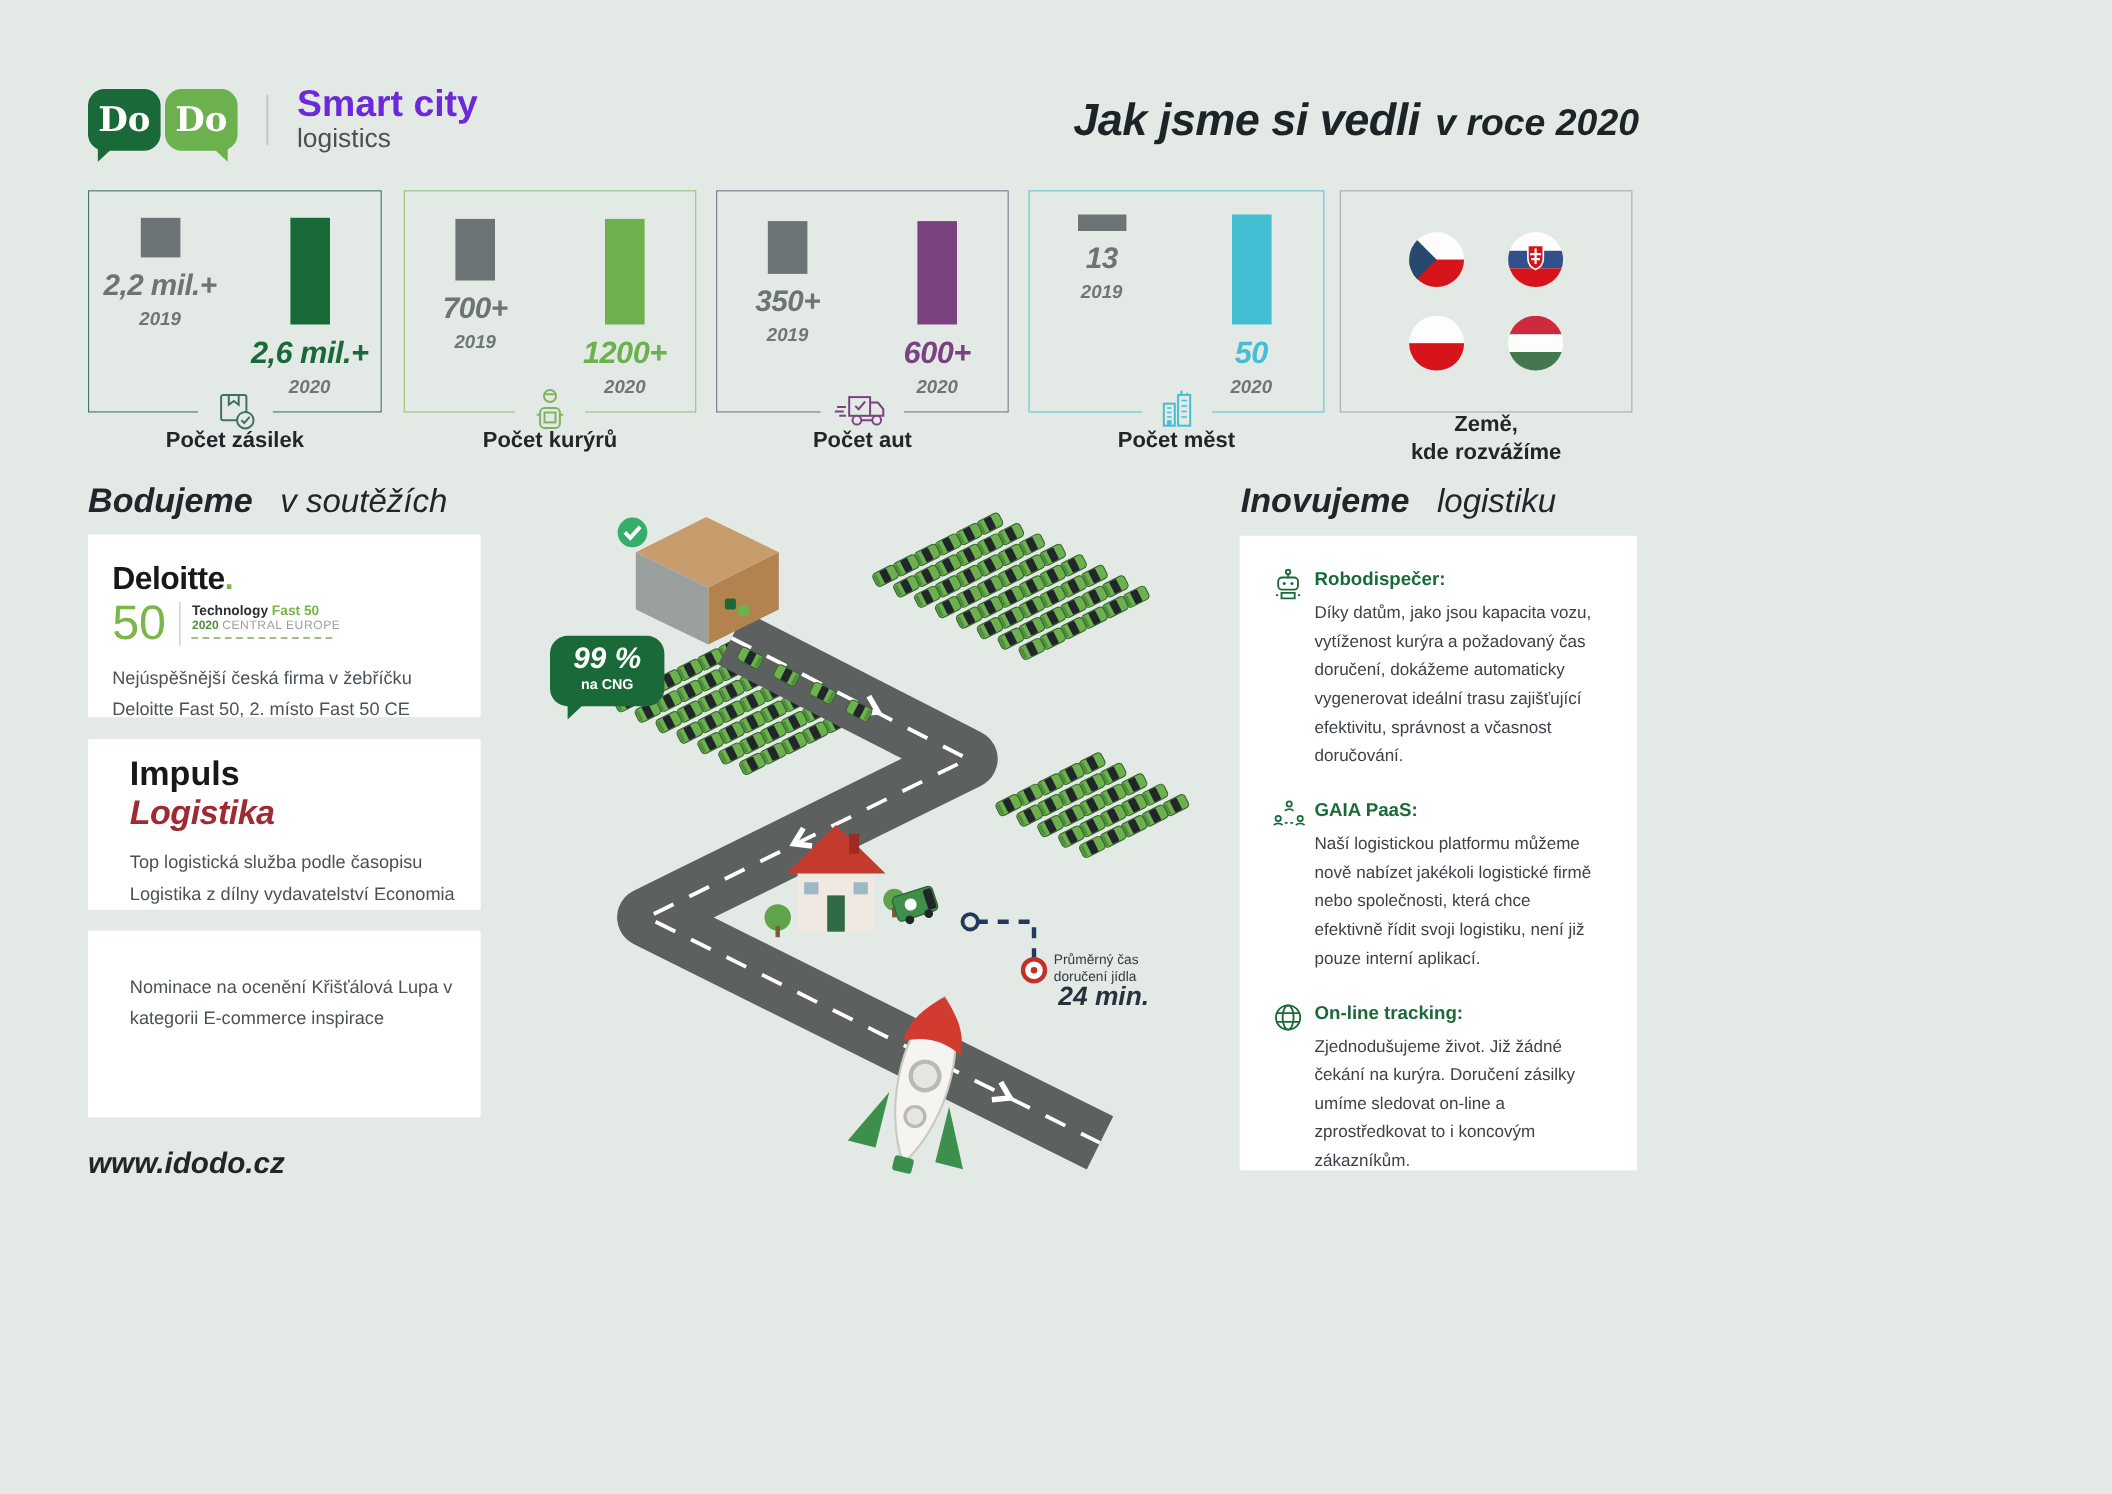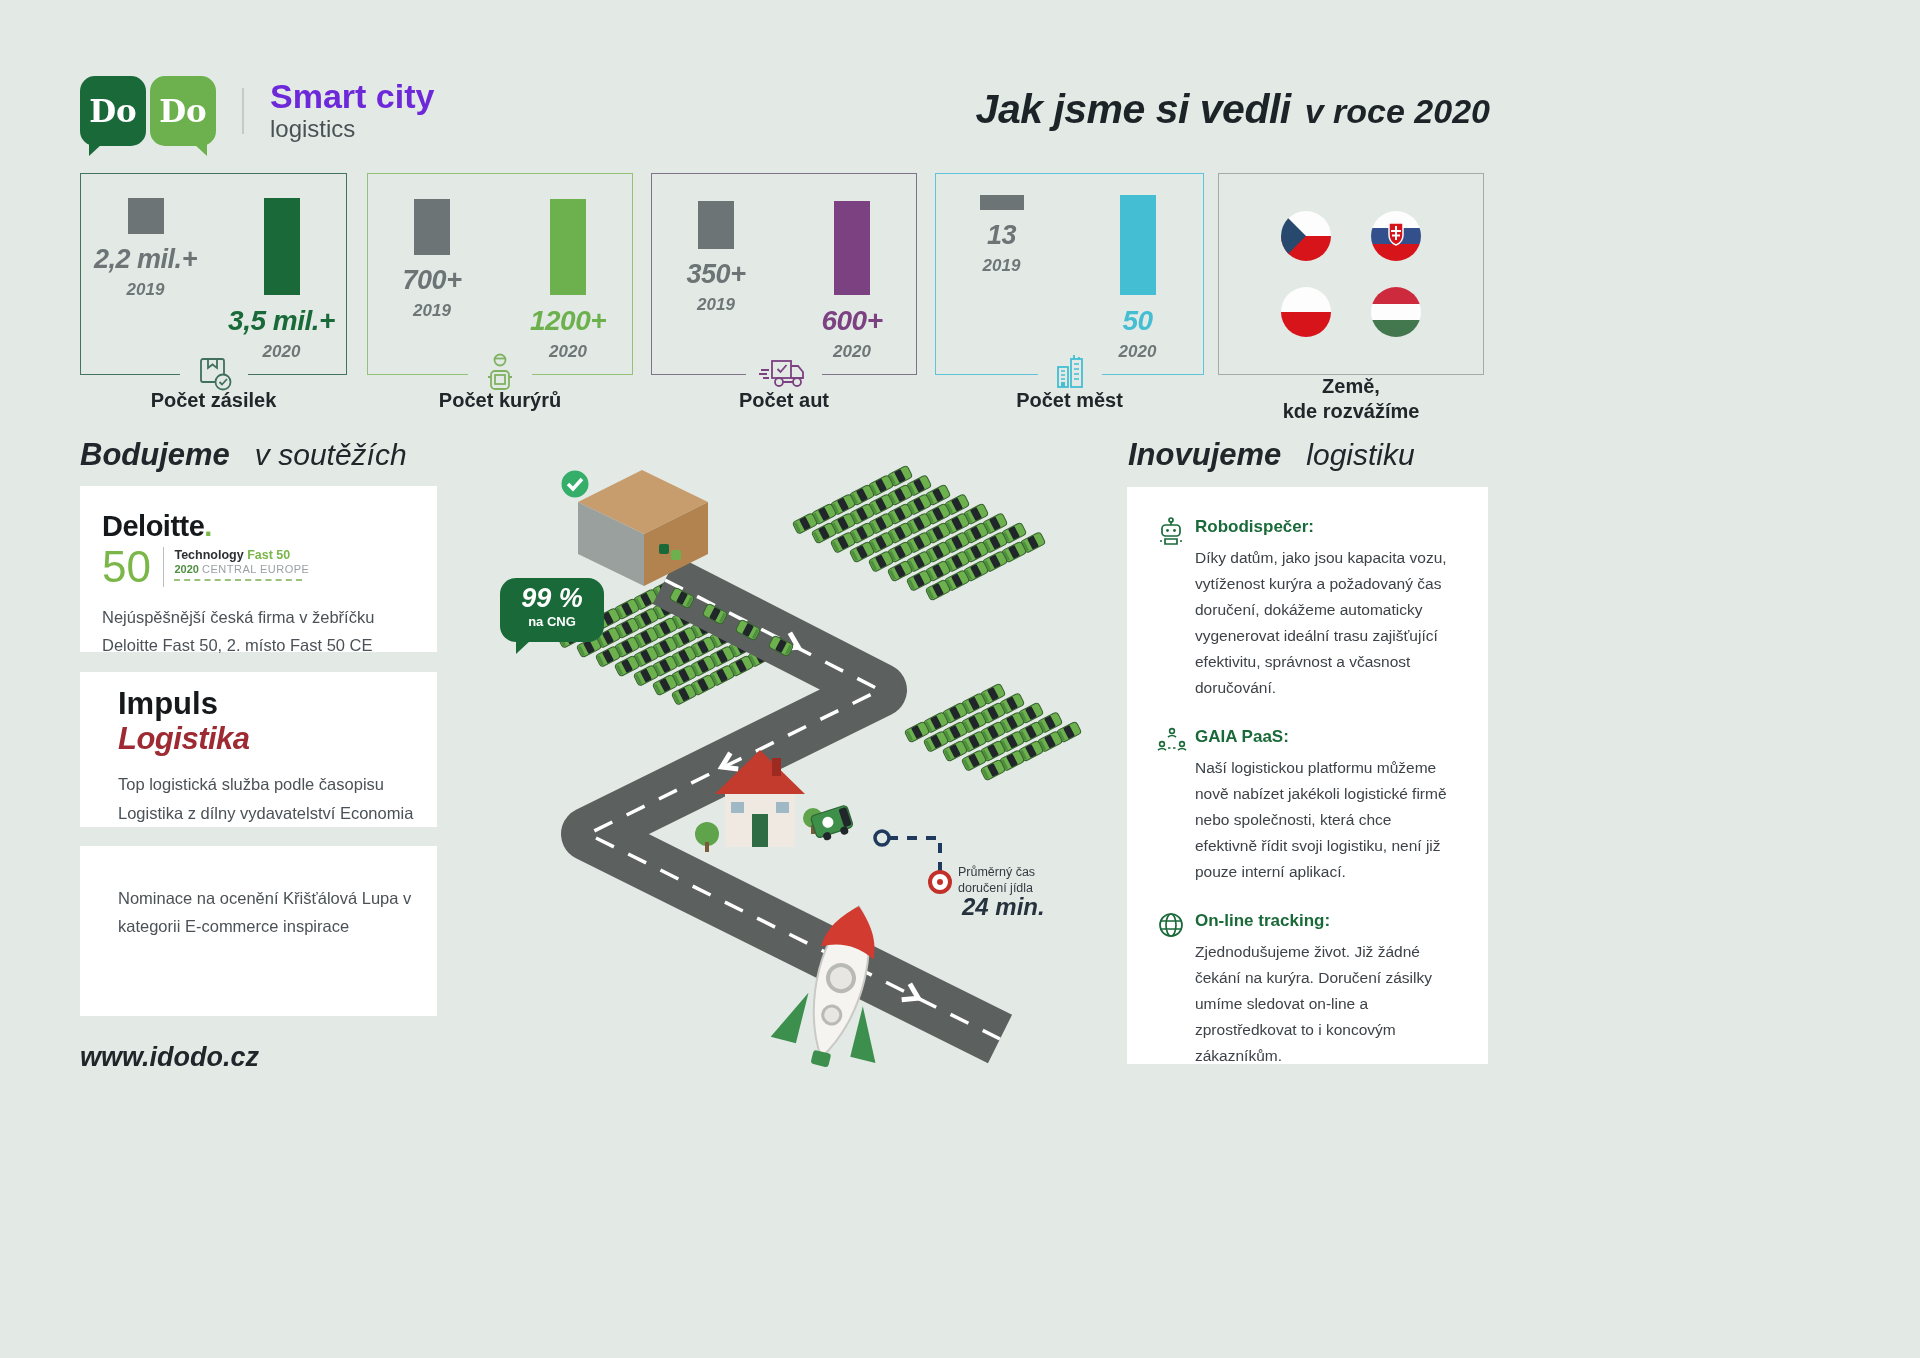--- a/index.html
+++ b/index.html
@@ -2,21 +2,21 @@
 <html><head>
 <meta charset="utf-8">
 <style>
   html,body{margin:0;padding:0;}
   body{width:1920px;height:1358px;background:#e3eae6;font-family:"Liberation Sans",sans-serif;color:#232a2e;overflow:hidden;}
   #root{position:relative;width:1920px;height:1358px;}
 
   
   .logo-wrap{position:absolute;left:80px;top:76px;display:flex;align-items:center;gap:26px;}
   .bubbles{display:flex;gap:4px;}
-  .bubble{width:66px;height:70px;border-radius:15px;display:flex;align-items:center;justify-content:center;
+  .bubble{width:66px;height:56px;border-radius:15px;display:flex;align-items:center;justify-content:center;
           color:#fff;font-family:"DejaVu Serif",serif;font-weight:700;font-size:31px;position:relative;}
   .bubble.dark{background:#1a6a39;}
   .bubble.light{background:#6cb14d;}
   .bubble.dark:after{content:"";position:absolute;left:9px;bottom:-10px;width:0;height:0;
           border-top:12px solid #1a6a39;border-right:13px solid transparent;}
   .bubble.light:after{content:"";position:absolute;right:9px;bottom:-10px;width:0;height:0;
           border-top:12px solid #6cb14d;border-left:13px solid transparent;}
   .logo-divider{width:2px;height:46px;background:#c2cbc6;}
   .tagline div:first-child{font-weight:800;font-size:34px;color:#6d28d9;line-height:1.1;}
   .tagline div:last-child{font-weight:400;font-size:24px;color:#4a5155;line-height:1.2;}
@@ -118,21 +118,21 @@
 
     <div class="stat-card" style="left: 0px; width: 267px; border-color: rgb(68, 115, 95);">
       <div class="bars">
         <div class="bar-col">
           <div class="bar" style="height: 36px; background: rgb(109, 116, 117);"></div>
           <div class="stat-value">2,2 mil.+</div>
           <div class="stat-year">2019</div>
         </div>
         <div class="bar-col">
           <div class="bar" style="height: 97px; background: rgb(26, 106, 57);"></div>
-          <div class="stat-value v2020" style="color: rgb(26, 106, 57);">3,5 mil.+</div>
+          <div class="stat-value v2020" style="color: rgb(26, 106, 57);">2,6 mil.+</div>
           <div class="stat-year">2020</div>
         </div>
       </div>
       <div class="icon-chip">
         <svg width="44" height="40" viewBox="0 0 44 40" fill="none" stroke="#41705d" stroke-width="1.8">
           <rect x="9" y="5" width="23" height="23" rx="2"></rect>
           <path d="M16,5 v9 l4.5,-3.5 4.5,3.5 v-9"></path>
           <circle cx="31" cy="28" r="7.5" fill="#e3eae6"></circle>
           <path d="M27.5,28 l2.5,2.5 l5,-5.5"></path>
         </svg>

